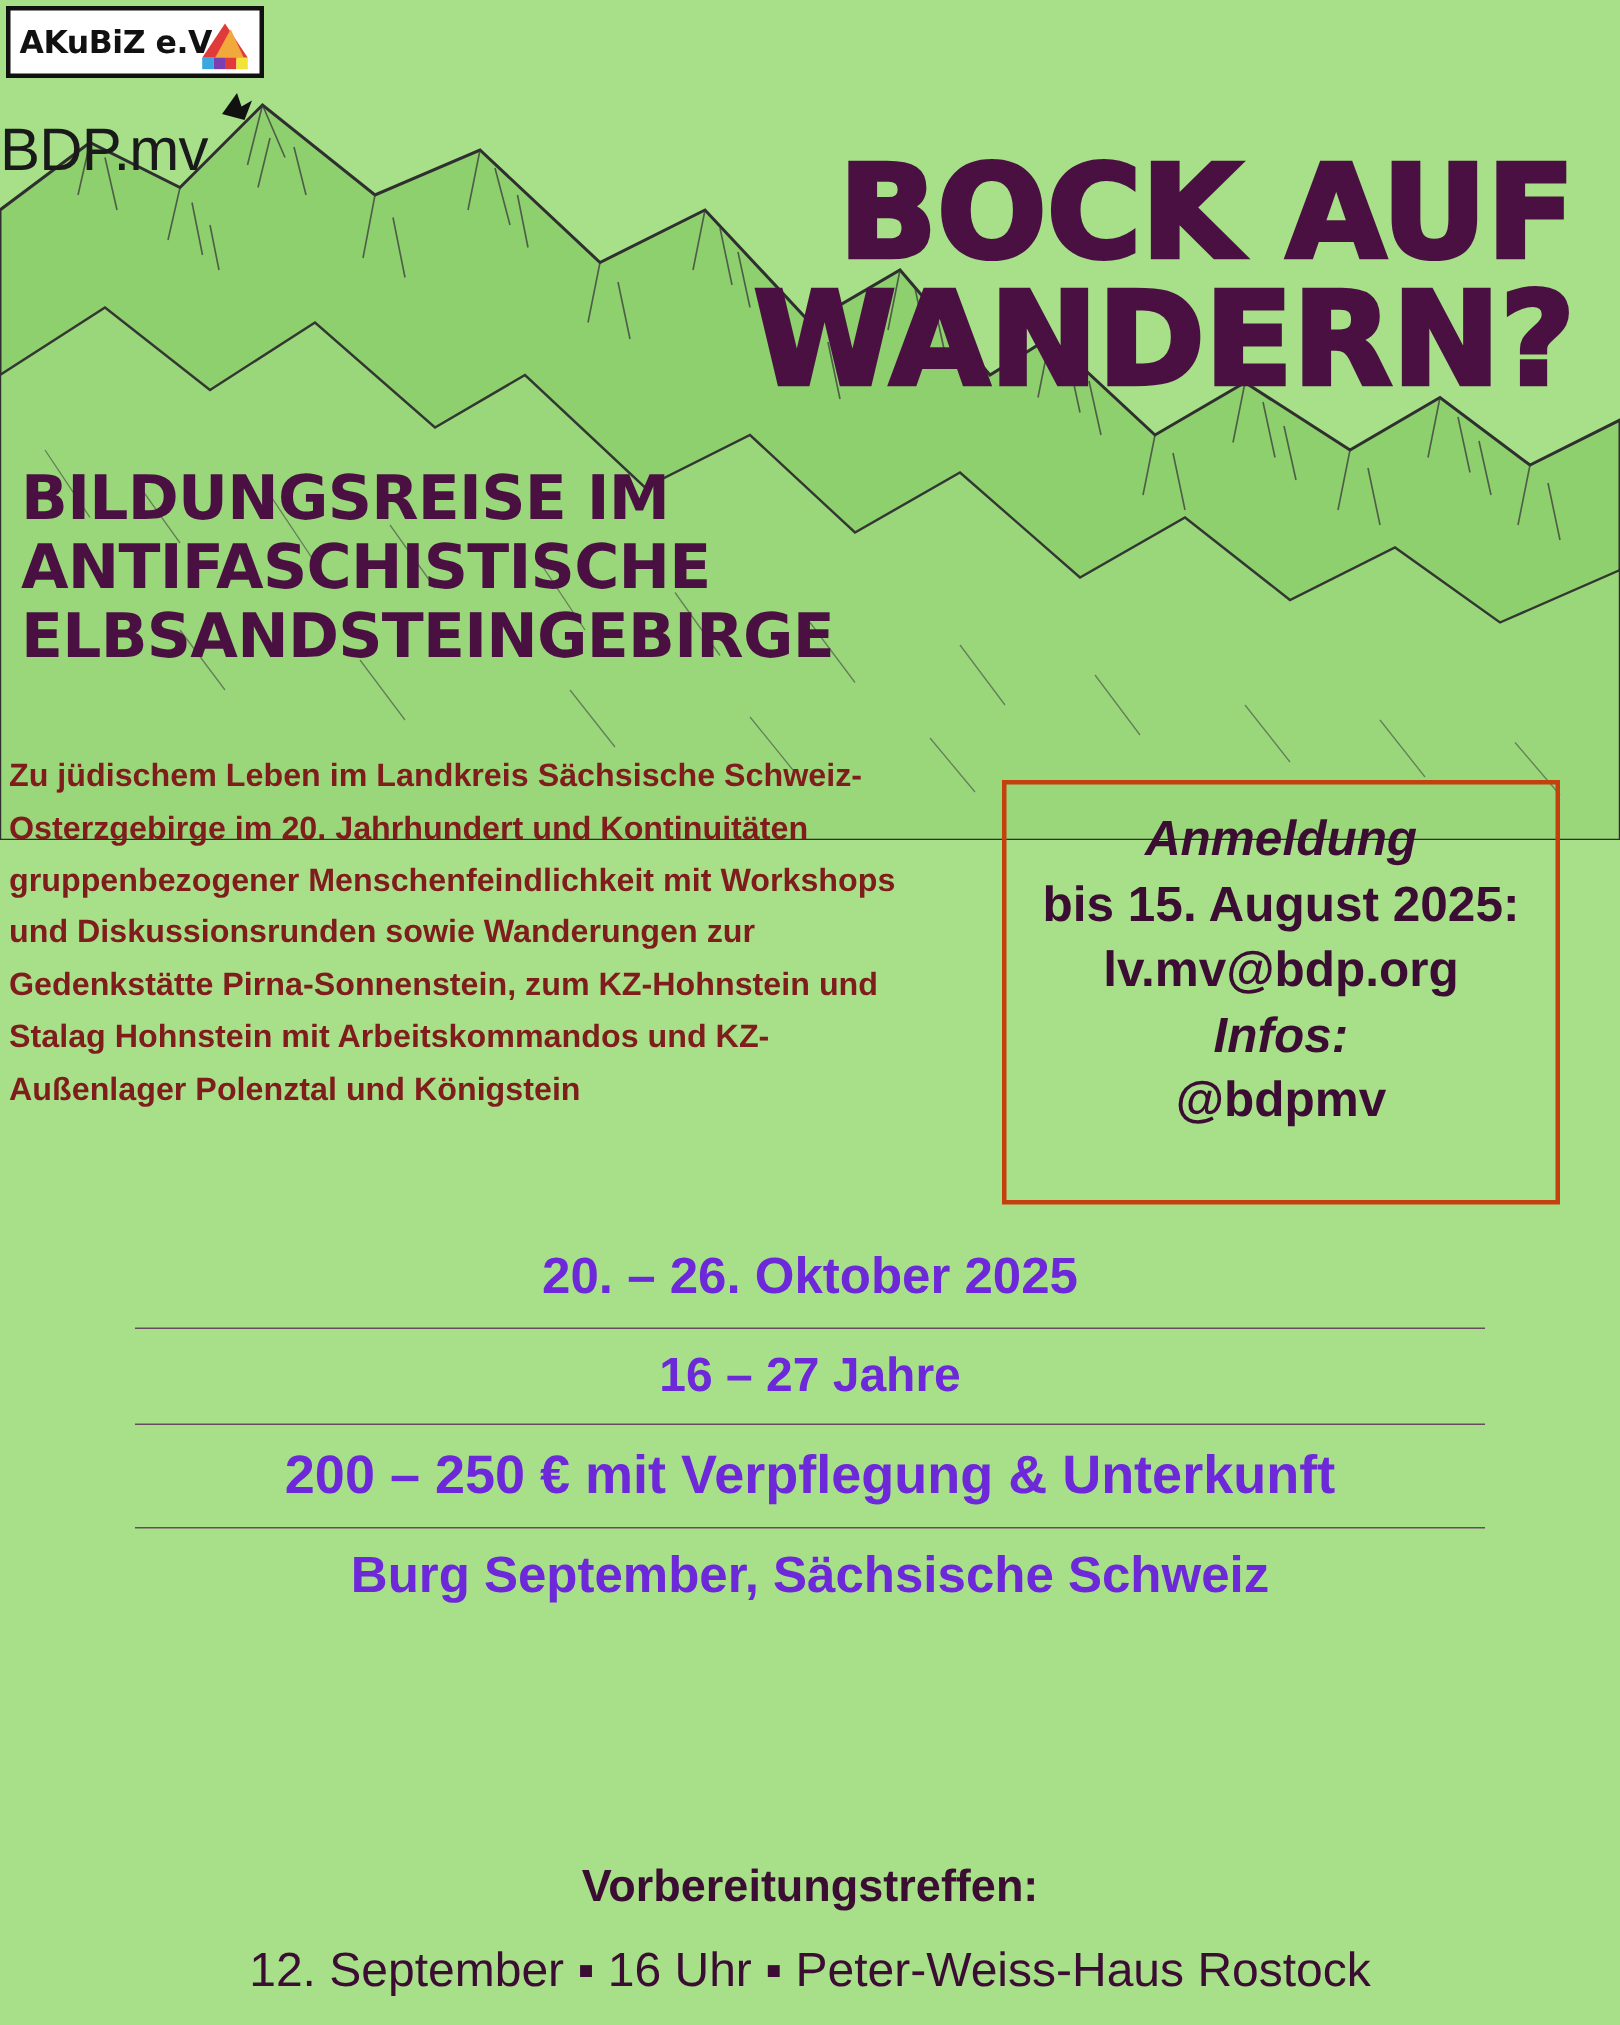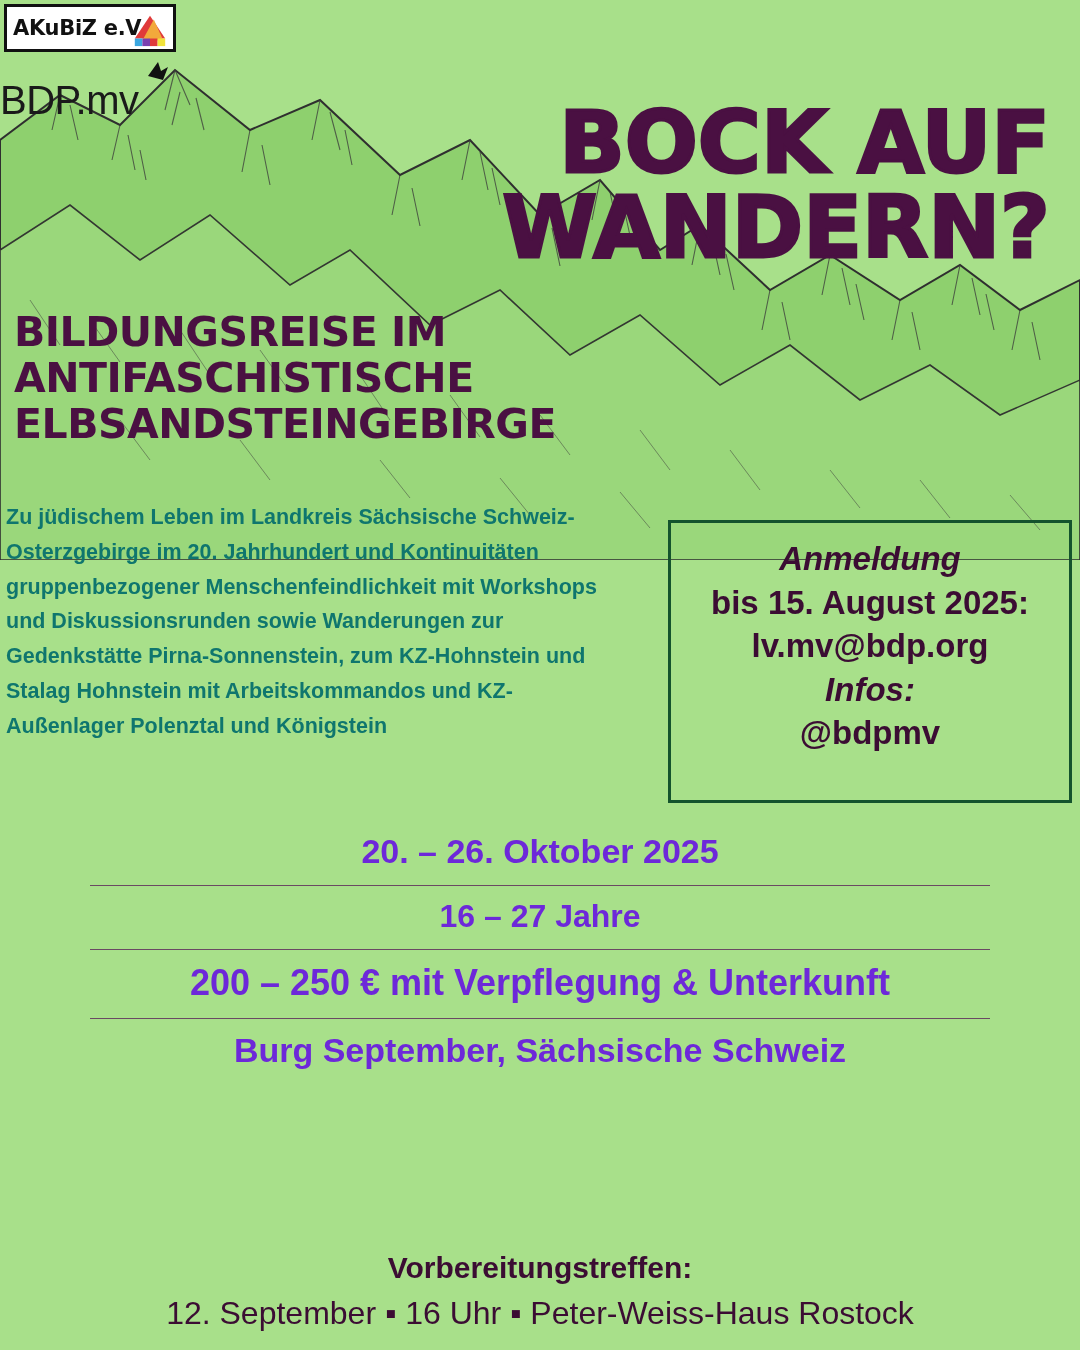--- a/index.html
+++ b/index.html
@@ -118,31 +118,31 @@
   .bodytext {
     position: absolute;
     left: 6px;
     top: 500px;
     width: 620px;
     z-index: 5;
     font-family: "Liberation Sans", sans-serif;
     font-weight: bold;
     font-size: 21.5px;
     line-height: 1.62;
-    color: #0f766e;
+    color: #7f1d1d;
   }
 
   
   .regbox {
     position: absolute;
     left: 668px;
     top: 520px;
-    width: 404px;
+    width: 372px;
     height: 283px;
-    border: 3px solid #14532d;
+    border: 3px solid #c2410c;
     z-index: 5;
     text-align: center;
     padding-top: 14px;
     color: #3b0d33;
   }
   .regbox div {
     font-size: 33px;
     font-weight: bold;
     line-height: 1.32;
     font-family: "Liberation Sans", sans-serif;
@@ -182,21 +182,21 @@
     bottom: 18px;
     width: 1080px;
     text-align: center;
     z-index: 5;
     color: #3b0d33;
   }
   .footer .f-title {
     font-size: 30px;
     font-weight: bold;
     font-family: "Liberation Sans", sans-serif;
-    margin-bottom: 10px;
+    margin-bottom: 20px;
   }
   .footer .f-line {
     font-size: 32px;
     font-family: "Liberation Sans", sans-serif;
   }
 </style>
 </head>
 <body>
 
 <div class="poster">

